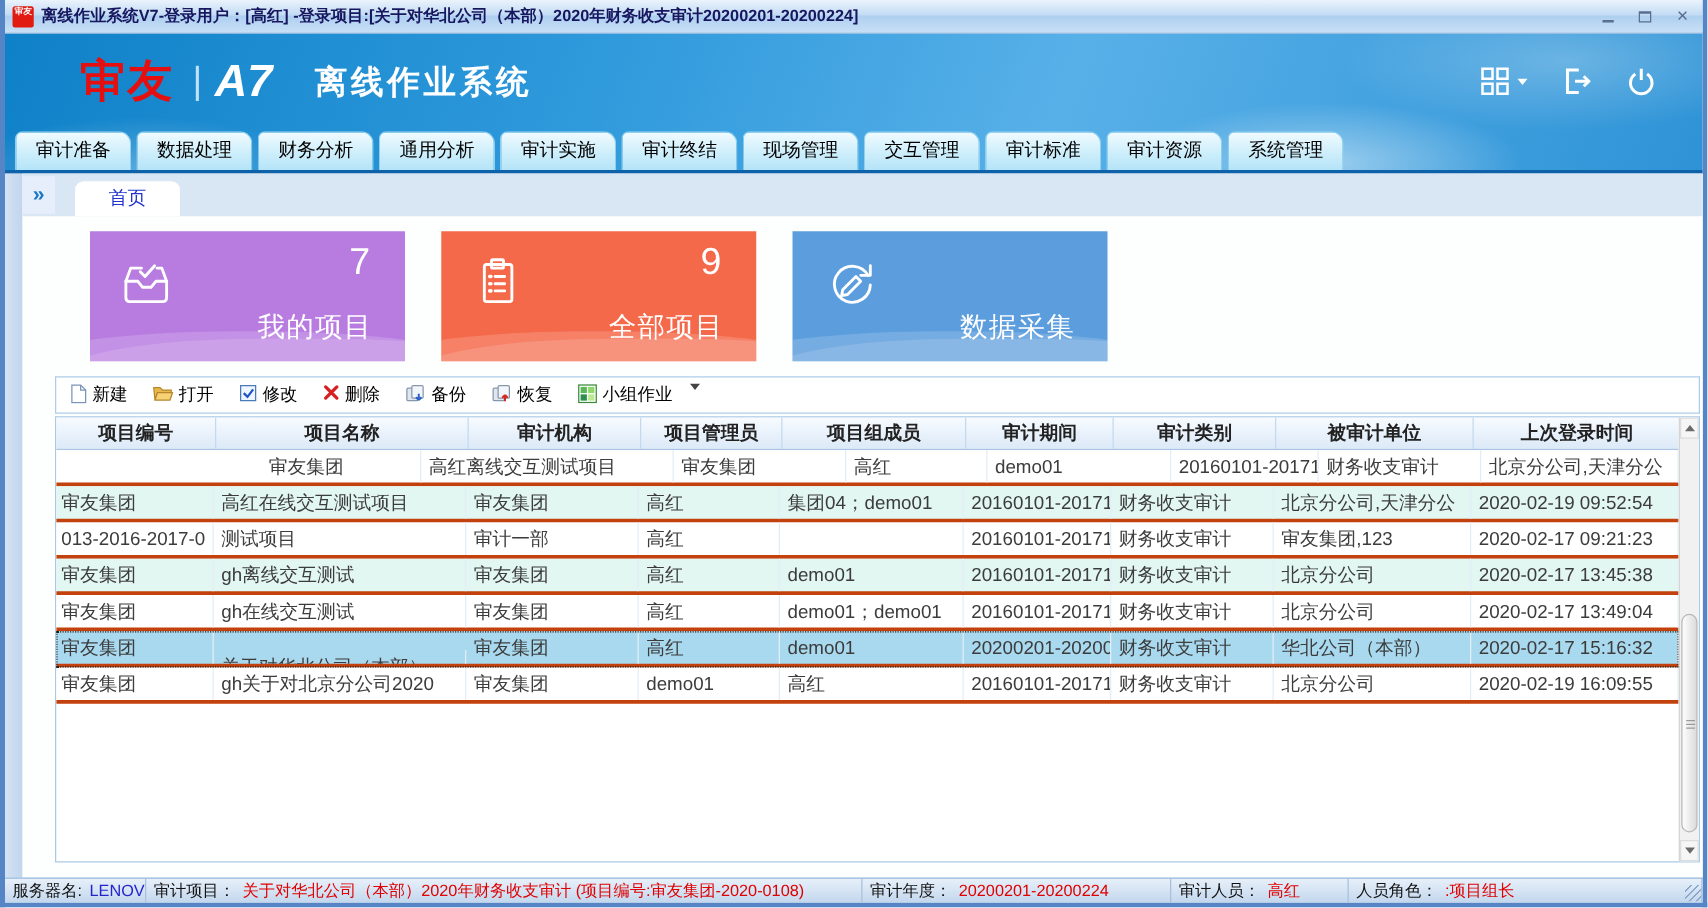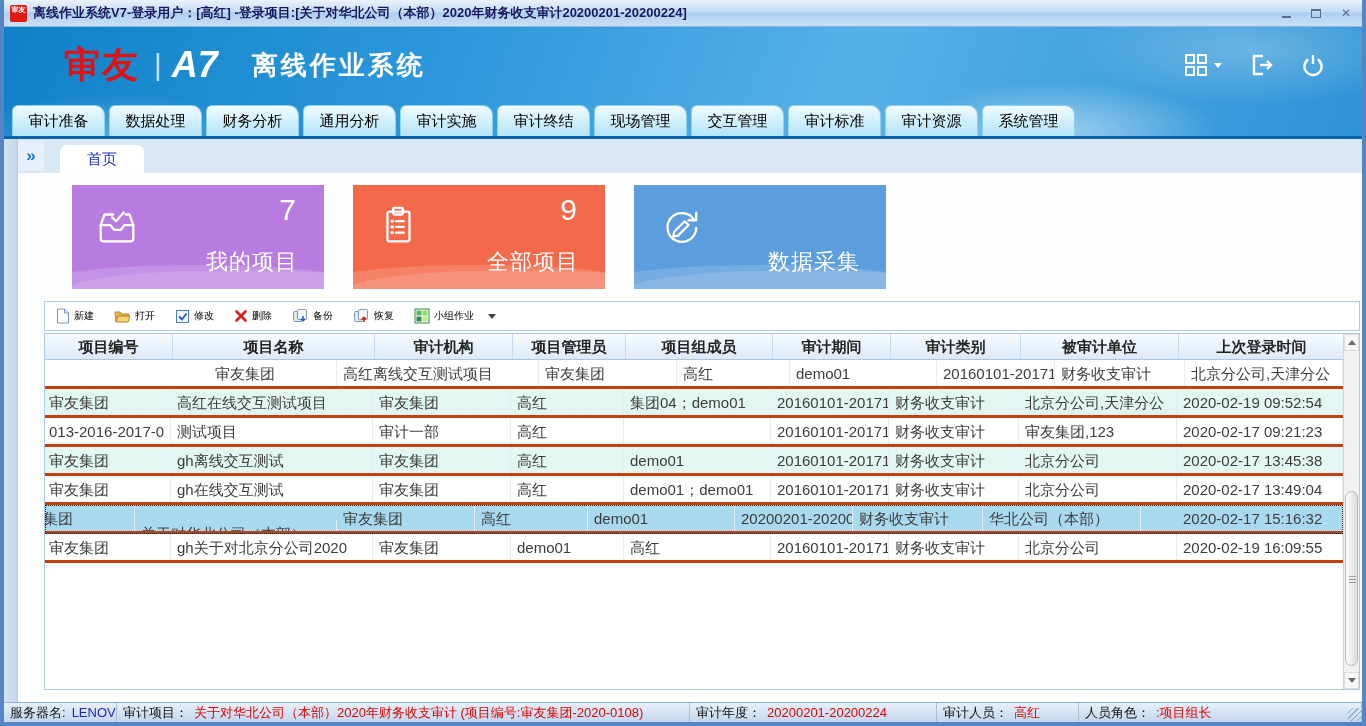--- a/index.html
+++ b/index.html
@@ -63,21 +63,21 @@
   .card::before { content:""; position:absolute; left:-30%; bottom:-46px; width:160%; height:70px;
     background:rgba(255,255,255,.16); border-radius:48%; }
   .card::after { content:""; position:absolute; left:-10%; bottom:-52px; width:150%; height:70px;
     background:rgba(255,255,255,.14); border-radius:42%; }
   .card-icon { position:absolute; left:22px; top:18px; }
   .card-count { position:absolute; right:28px; top:8px; font-size:30px; }
   .card-label { position:absolute; right:26px; bottom:12px; font-size:22px; letter-spacing:1px; }
 
   .toolbar { margin:12px 0 0 26px; width:1316px; height:30px; flex:none; background:#fff;
     border:1px solid #aecbe8; display:flex; align-items:center; padding-left:10px; gap:20px; }
-  .tbtn { display:flex; align-items:center; gap:4px; font-size:10px; color:#000; cursor:pointer; white-space:nowrap; }
+  .tbtn { display:flex; align-items:flex-start; gap:4px; font-size:14px; color:#000; cursor:pointer; white-space:nowrap; }
   .tb-caret { width:0; height:0; border-left:4px solid transparent; border-right:4px solid transparent;
     border-top:5px solid #444; margin-left:10px; }
 
   
   .table-wrap { margin:2px 0 0 26px; width:1316px; height:357px; flex:none; border:1px solid #a9c9e7;
     display:flex; background:#fff; }
   .table-main { flex:1; overflow:hidden; }
   .thead { display:flex; height:26px; background:linear-gradient(180deg,#f7fbff,#dce9f8);
     border-bottom:1px solid #aac6e4; }
   .th { font-size:15px; font-weight:bold; color:#222; text-align:center; line-height:25px;
@@ -350,21 +350,21 @@
               </div>
               <div class="trow alt selected">
                 <div class="td" style="width: 128px;">审友集团</div>
                 <div class="td" style="width: 202px; margin-top: 15px;">关于对华北公司（本部）</div>
                 <div class="td" style="width: 138px;">审友集团</div>
                 <div class="td" style="width: 113px;">高红</div>
                 <div class="td" style="width: 147px;">demo01</div>
                 <div class="td" style="width: 118px;">20200201-2020022</div>
                 <div class="td" style="width: 130px;">财务收支审计</div>
                 <div class="td" style="width: 158px;">华北公司（本部）</div>
-                <div class="td" style="width: 166px; margin-left: 36px;">2020-02-17 15:16:32</div>
+                <div class="td" style="width: 166px;">2020-02-17 15:16:32</div>
               </div>
               <div class="trow">
                 <div class="td" style="width: 128px;">审友集团</div>
                 <div class="td" style="width: 202px;">gh关于对北京分公司2020</div>
                 <div class="td" style="width: 138px;">审友集团</div>
                 <div class="td" style="width: 113px;">demo01</div>
                 <div class="td" style="width: 147px;">高红</div>
                 <div class="td" style="width: 118px;">20160101-2017123</div>
                 <div class="td" style="width: 130px;">财务收支审计</div>
                 <div class="td" style="width: 158px;">北京分公司</div>

